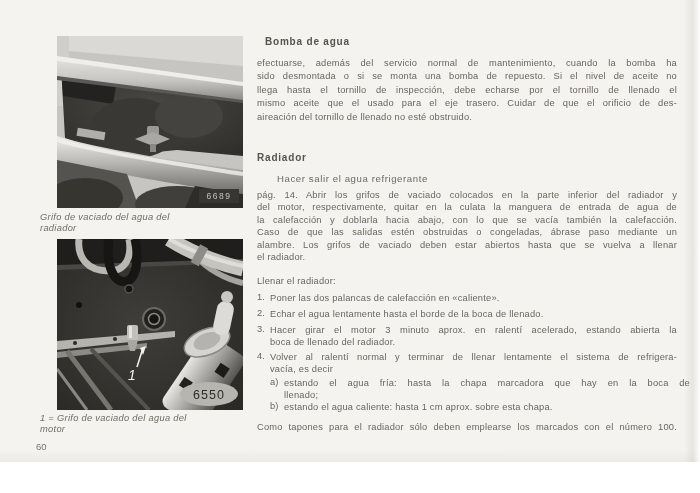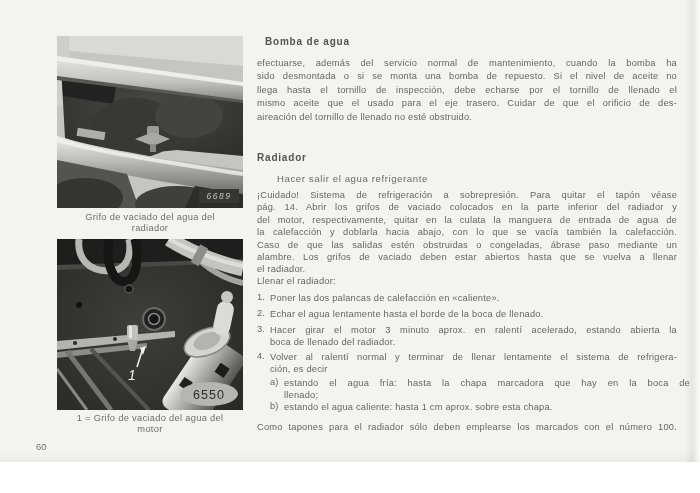--- a/index.html
+++ b/index.html
@@ -14,25 +14,25 @@
   }
   .page-edge-right {
     position:absolute; right:0; top:0; width:16px; height:462px;
     background:linear-gradient(to right, rgba(0,0,0,0) 0%, rgba(110,105,95,0.10) 55%, rgba(255,255,255,0.85) 100%);
   }
   .page-edge-bottom {
     position:absolute; left:0; top:450px; width:700px; height:12px;
     background:linear-gradient(to bottom, rgba(0,0,0,0) 0%, rgba(110,105,95,0.06) 100%);
   }
   .photo { position:absolute; left:57px; width:186px; }
-  #photo1 { top:36px; height:172px;font-style:italic; }
+  #photo1 { top:36px; height:172px; }
   #photo2 { top:239px; height:171px; }
   .caption {
-    position:absolute; left:40px; width:220px; text-align:center;
-    color:#6e6d66; font-size:9.3px; line-height:11.2px; letter-spacing:0.3px;
+    position:absolute; left:40px; width:220px; text-align:left;
+    color:#6e6d66; font-size:9.3px; line-height:11.2px; letter-spacing:0.3px;font-style:italic;
   }
   #caption1 { top:212px; }
   #caption2 { top:413px; }
   .page-number {
     position:absolute; left:36px; top:441px;
     color:#74736c; font-size:9.5px;
   }
   .text-col { position:absolute; left:257px; top:0; width:420px; }
   .text-col > div { position:absolute; width:420px; }
   .h1 {
@@ -197,21 +197,20 @@
       <div class="line">llega hasta el tornillo de inspección, debe echarse por el tornillo de llenado el</div>
       <div class="line">mismo aceite que el usado para el eje trasero. Cuidar de que el orificio de des-</div>
       <div class="line last">aireación del tornillo de llenado no esté obstruido.</div>
     </div>
 
     <div id="h-radiador" class="h1">Radiador</div>
 
     <div id="sub-drain" class="subhead">Hacer salir el agua refrigerante</div>
 
     <div id="p-warning" class="body-text">
-      <div class="line">¡Cuidado! Sistema de refrigeración a sobrepresión. Para quitar el tapón véase</div>
       <div class="line">pág. 14. Abrir los grifos de vaciado colocados en la parte inferior del radiador y</div>
       <div class="line">del motor, respectivamente, quitar en la culata la manguera de entrada de agua de</div>
       <div class="line">la calefacción y doblarla hacia abajo, con lo que se vacía también la calefacción.</div>
       <div class="line">Caso de que las salidas estén obstruidas o congeladas, ábrase paso mediante un</div>
       <div class="line">alambre. Los grifos de vaciado deben estar abiertos hasta que se vuelva a llenar</div>
       <div class="line last">el radiador.</div>
     </div>
 
     <div id="fill-intro" class="body-text">Llenar el radiador:</div>
 
@@ -234,21 +233,21 @@
       <div class="item-body">
         <div class="line">Hacer girar el motor 3 minuto aprox. en ralentí acelerado, estando abierta la</div>
         <div class="line last">boca de llenado del radiador.</div>
       </div>
     </div>
 
     <div id="item-4" class="body-text item">
       <span class="item-num">4.</span>
       <div class="item-body">
         <div class="line">Volver al ralentí normal y terminar de llenar lentamente el sistema de refrigera-</div>
-        <div class="line last">ción, es decir</div>
+        <div class="line last">vacía, es decir</div>
       </div>
     </div>
 
     <div id="sub-a" class="body-text sub-item">
       <span class="sub-letter">a)</span>
       <div class="sub-body">
         <div class="line">estando el agua fría: hasta la chapa marcadora que hay en la boca de</div>
         <div class="line last">llenado;</div>
       </div>
     </div>

